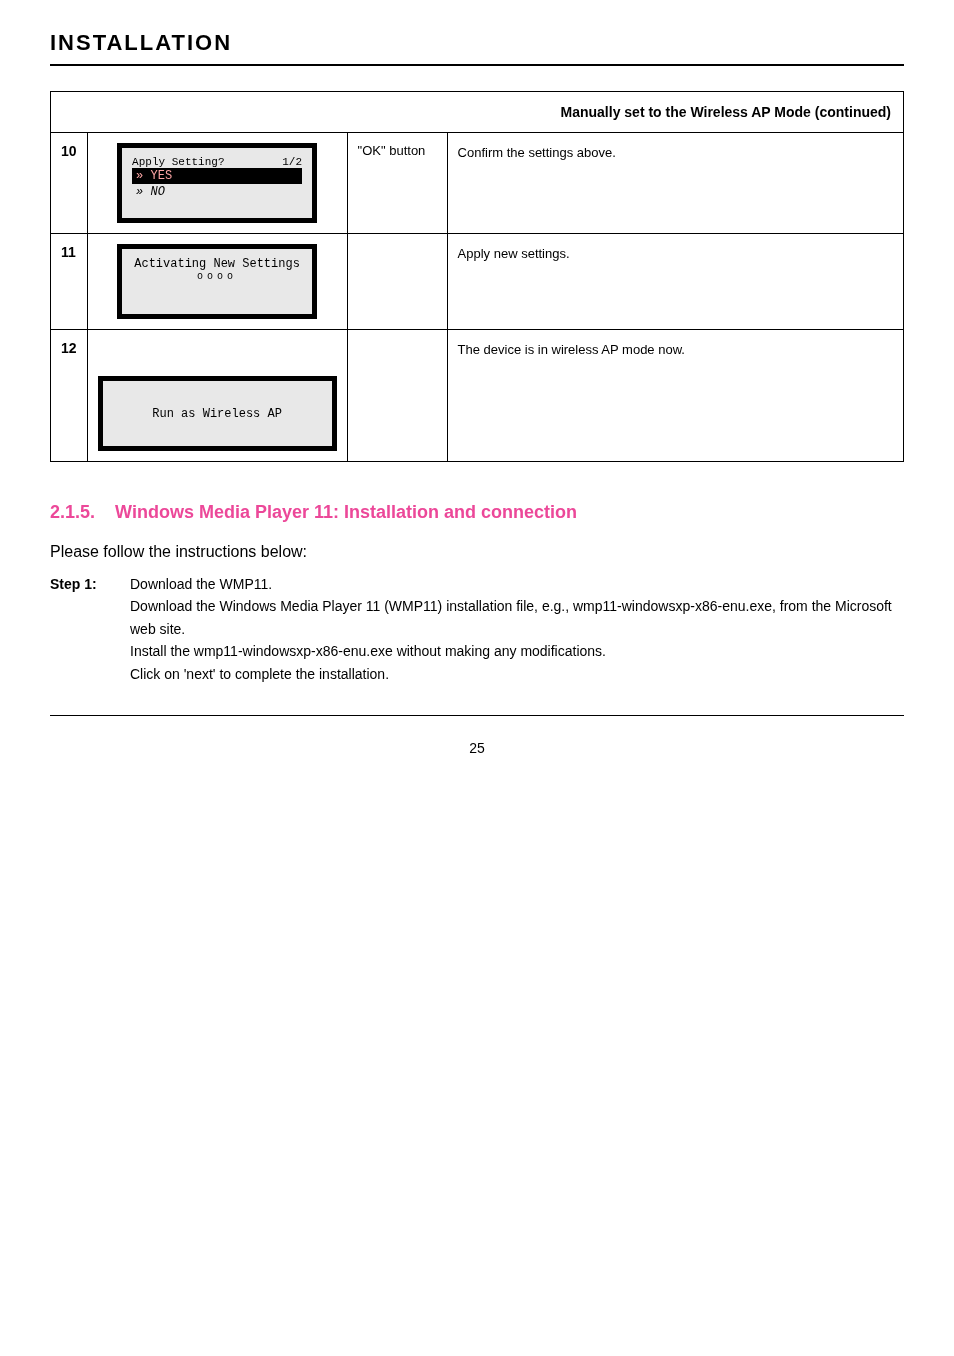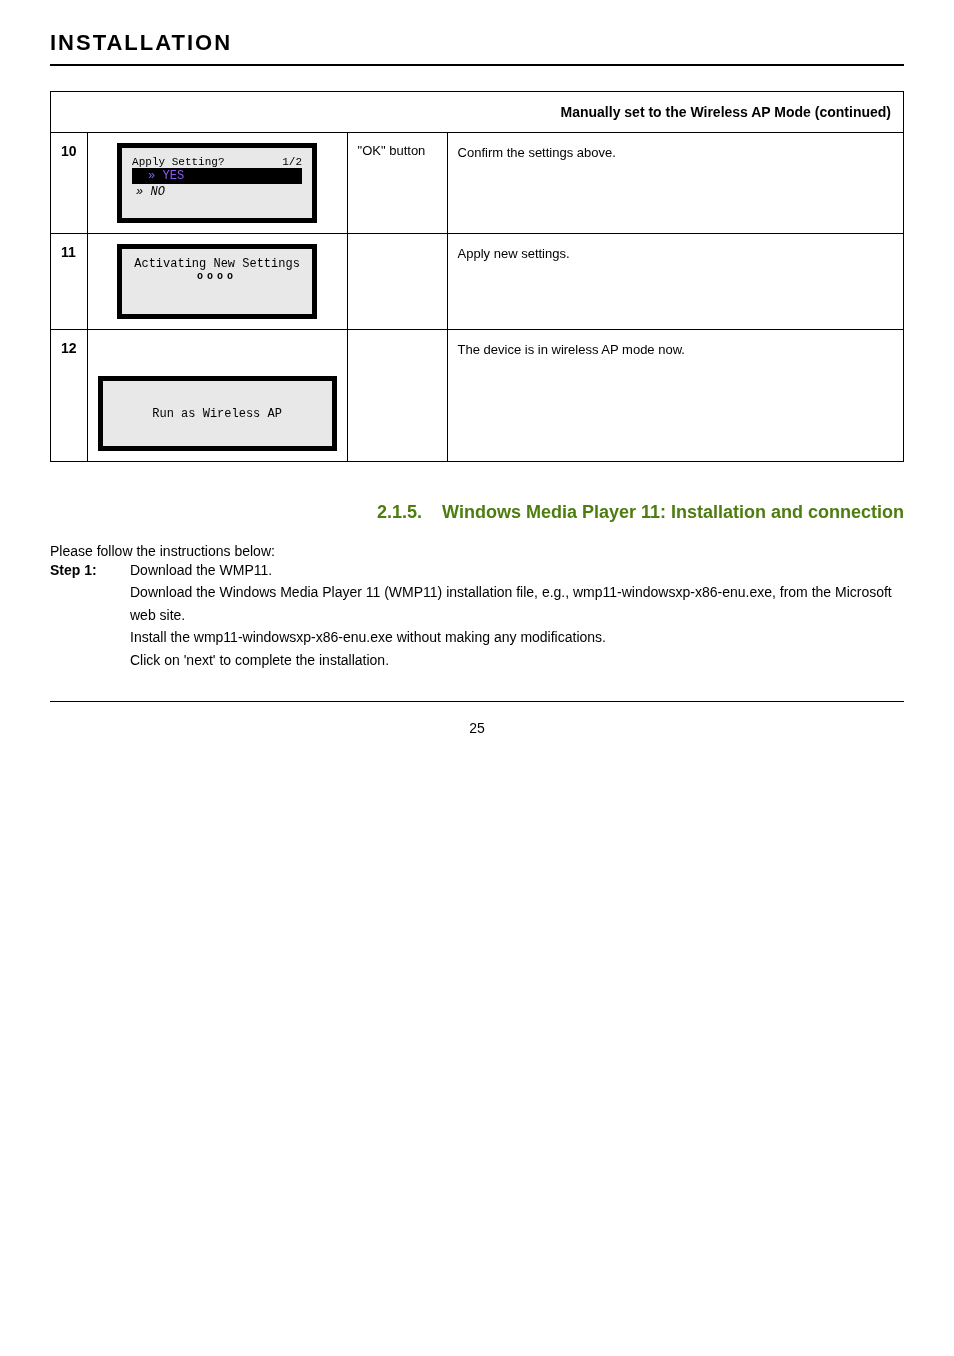--- a/index.html
+++ b/index.html
@@ -83,23 +83,23 @@
       min-width: 200px;
       min-height: 70px;
     }
 
     .lcd-row10 {
       min-height: 80px;
     }
 
     .lcd-highlight {
       background: #000;
-      color: #8b5cf6;
+      color: #fca5a5;
       display: block;
-      padding: 1px 16px;
+      padding: 1px 4px;
     }
 
     .lcd-normal {
       display: block;
       padding: 1px 4px;
       font-style: italic;
     }
 
     .lcd-title-row {
       display: flex;
@@ -108,29 +108,30 @@
     }
 
     .lcd-icon-row {
       text-align: center;
       font-size: 16px;
       margin: 4px 0;
     }
 
     
     .section-heading {
-      text-align: right;
+      text-align: left;
       font-size: 18px;
       font-weight: bold;
-      color: #4d7c0f;
+      color: #ec4899;
       margin-bottom: 20px;
     }
 
     .section-subheading {
-      font-size: 14px;
+      font-size: 16px;
+      margin-bottom: 12px;
     }
 
     .step-block {
       display: flex;
       margin-bottom: 12px;
       line-height: 1.6;
     }
 
     .step-label {
       font-weight: bold;
@@ -140,27 +141,26 @@
     .step-content {
       flex: 1;
       line-height: 1.6;
     }
 
     .page-number {
       text-align: center;
       margin-top: 30px;
       font-size: 14px;
       border-top: 1px solid #000;
-      padding-top: 18px;
+      padding-top: 24px;
     }
 
     .dots {
       font-size: 10px;
       letter-spacing: 4px;
-      font-weight: bold;
     }
   </style>
 </head>
 <body>
 
 <div class="page-title">INSTALLATION</div>
 
 <table class="main-table">
   <thead>
     <tr>

